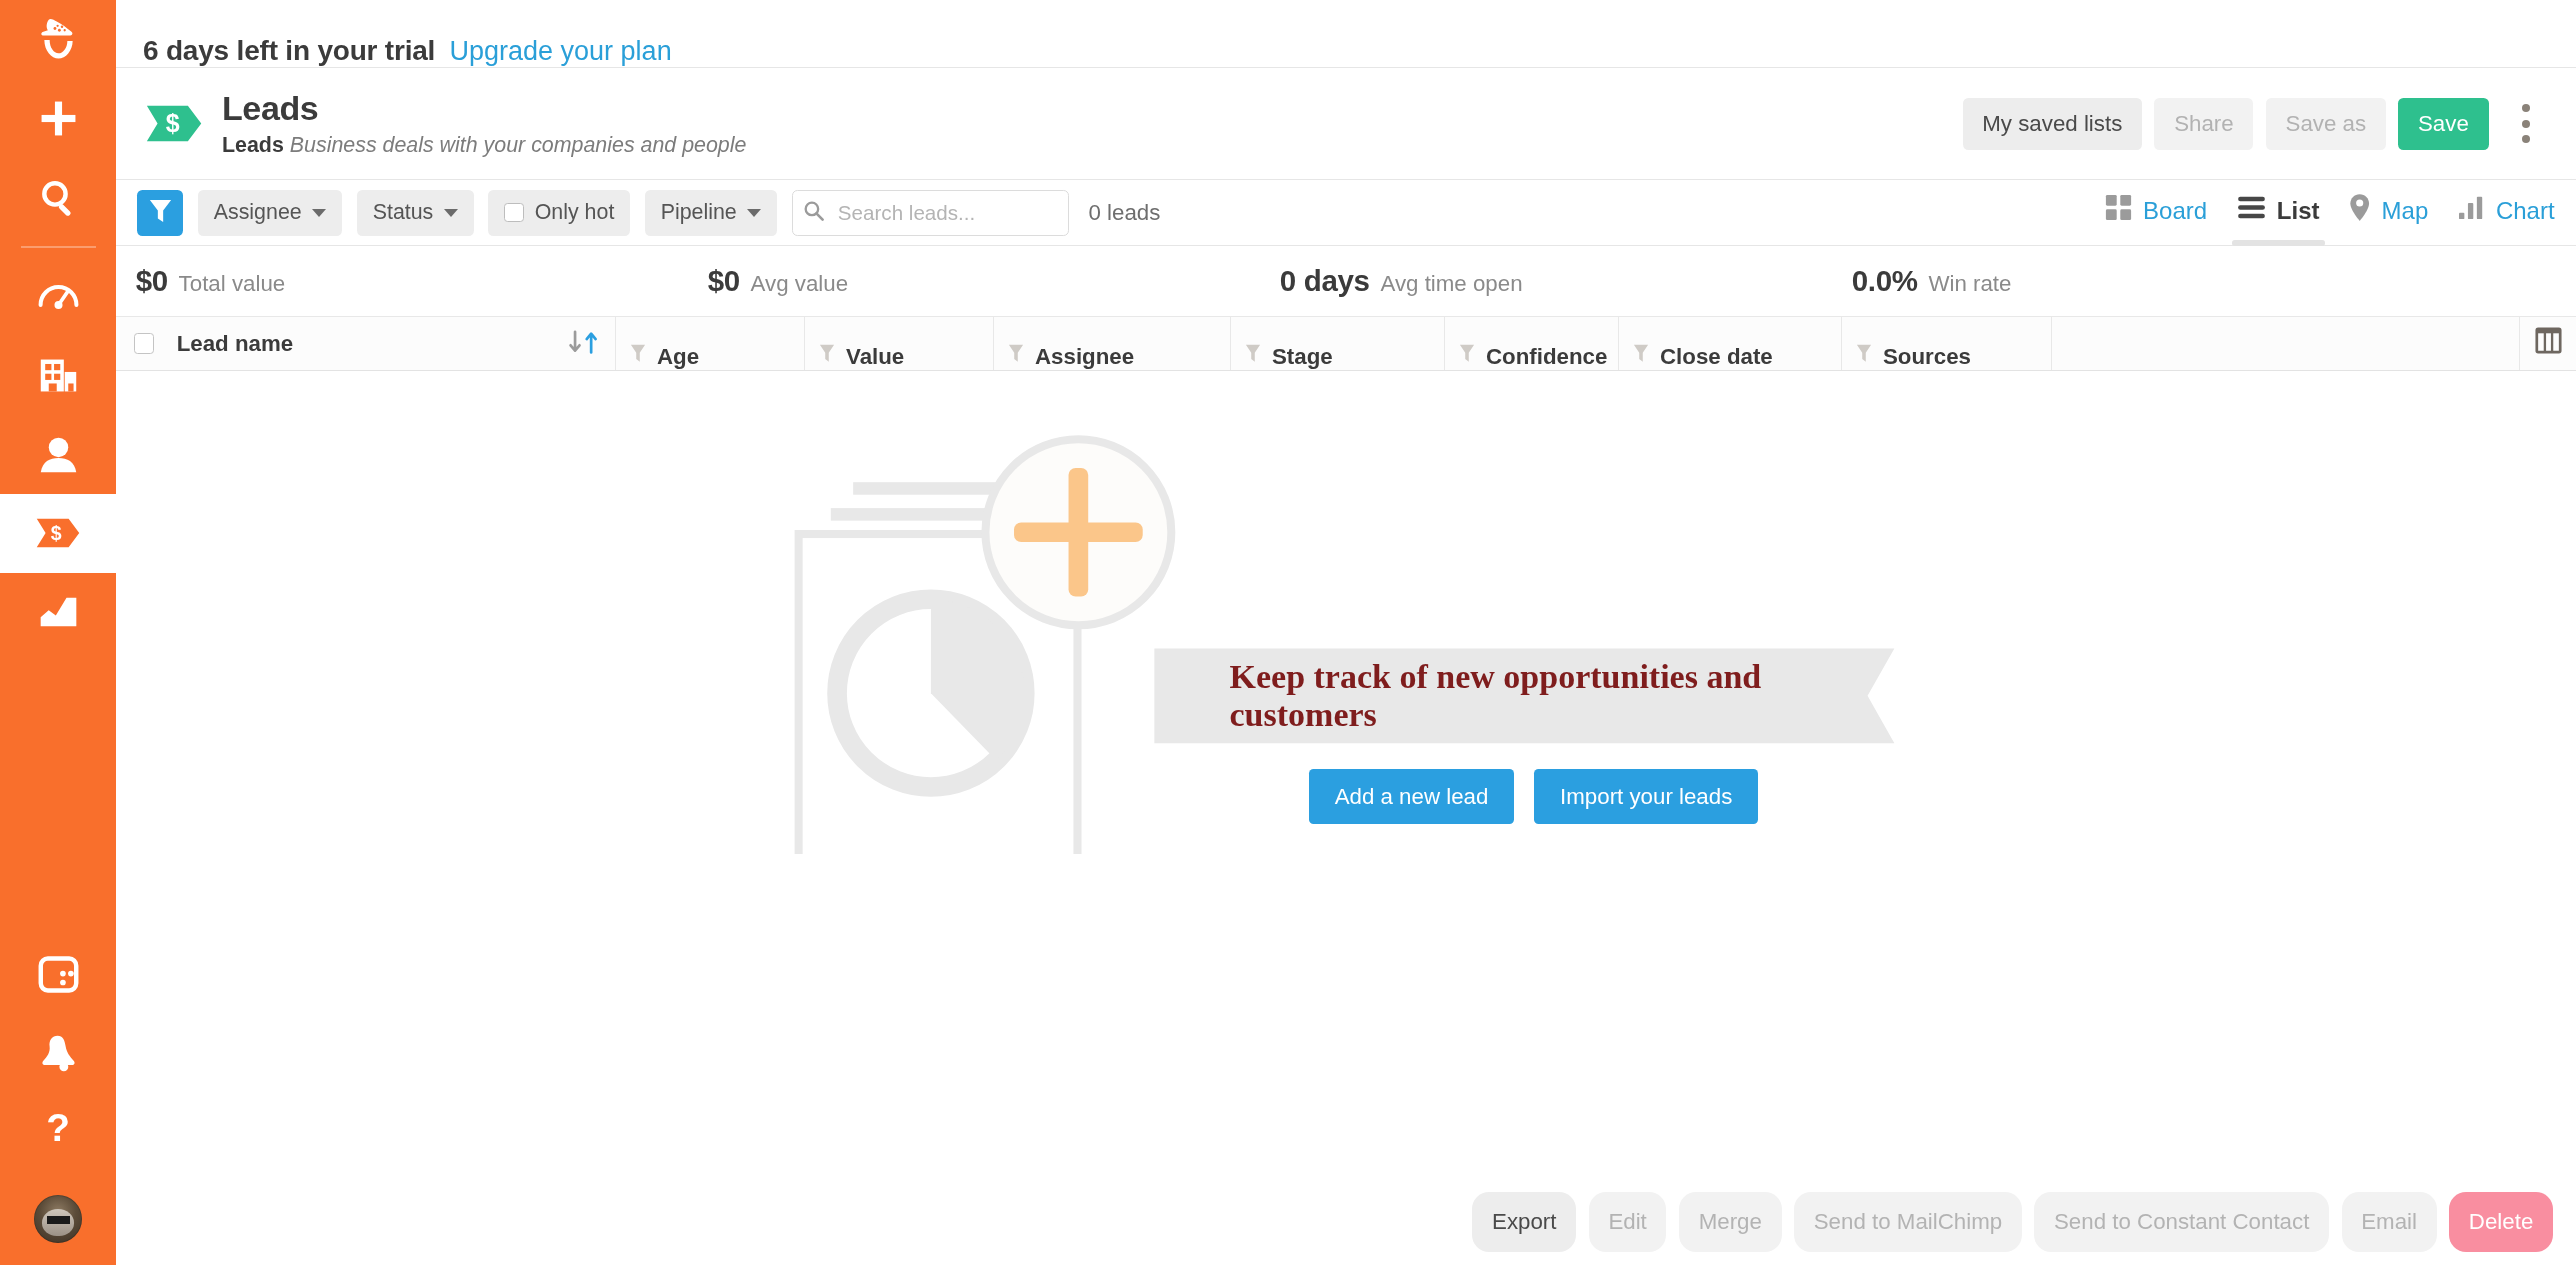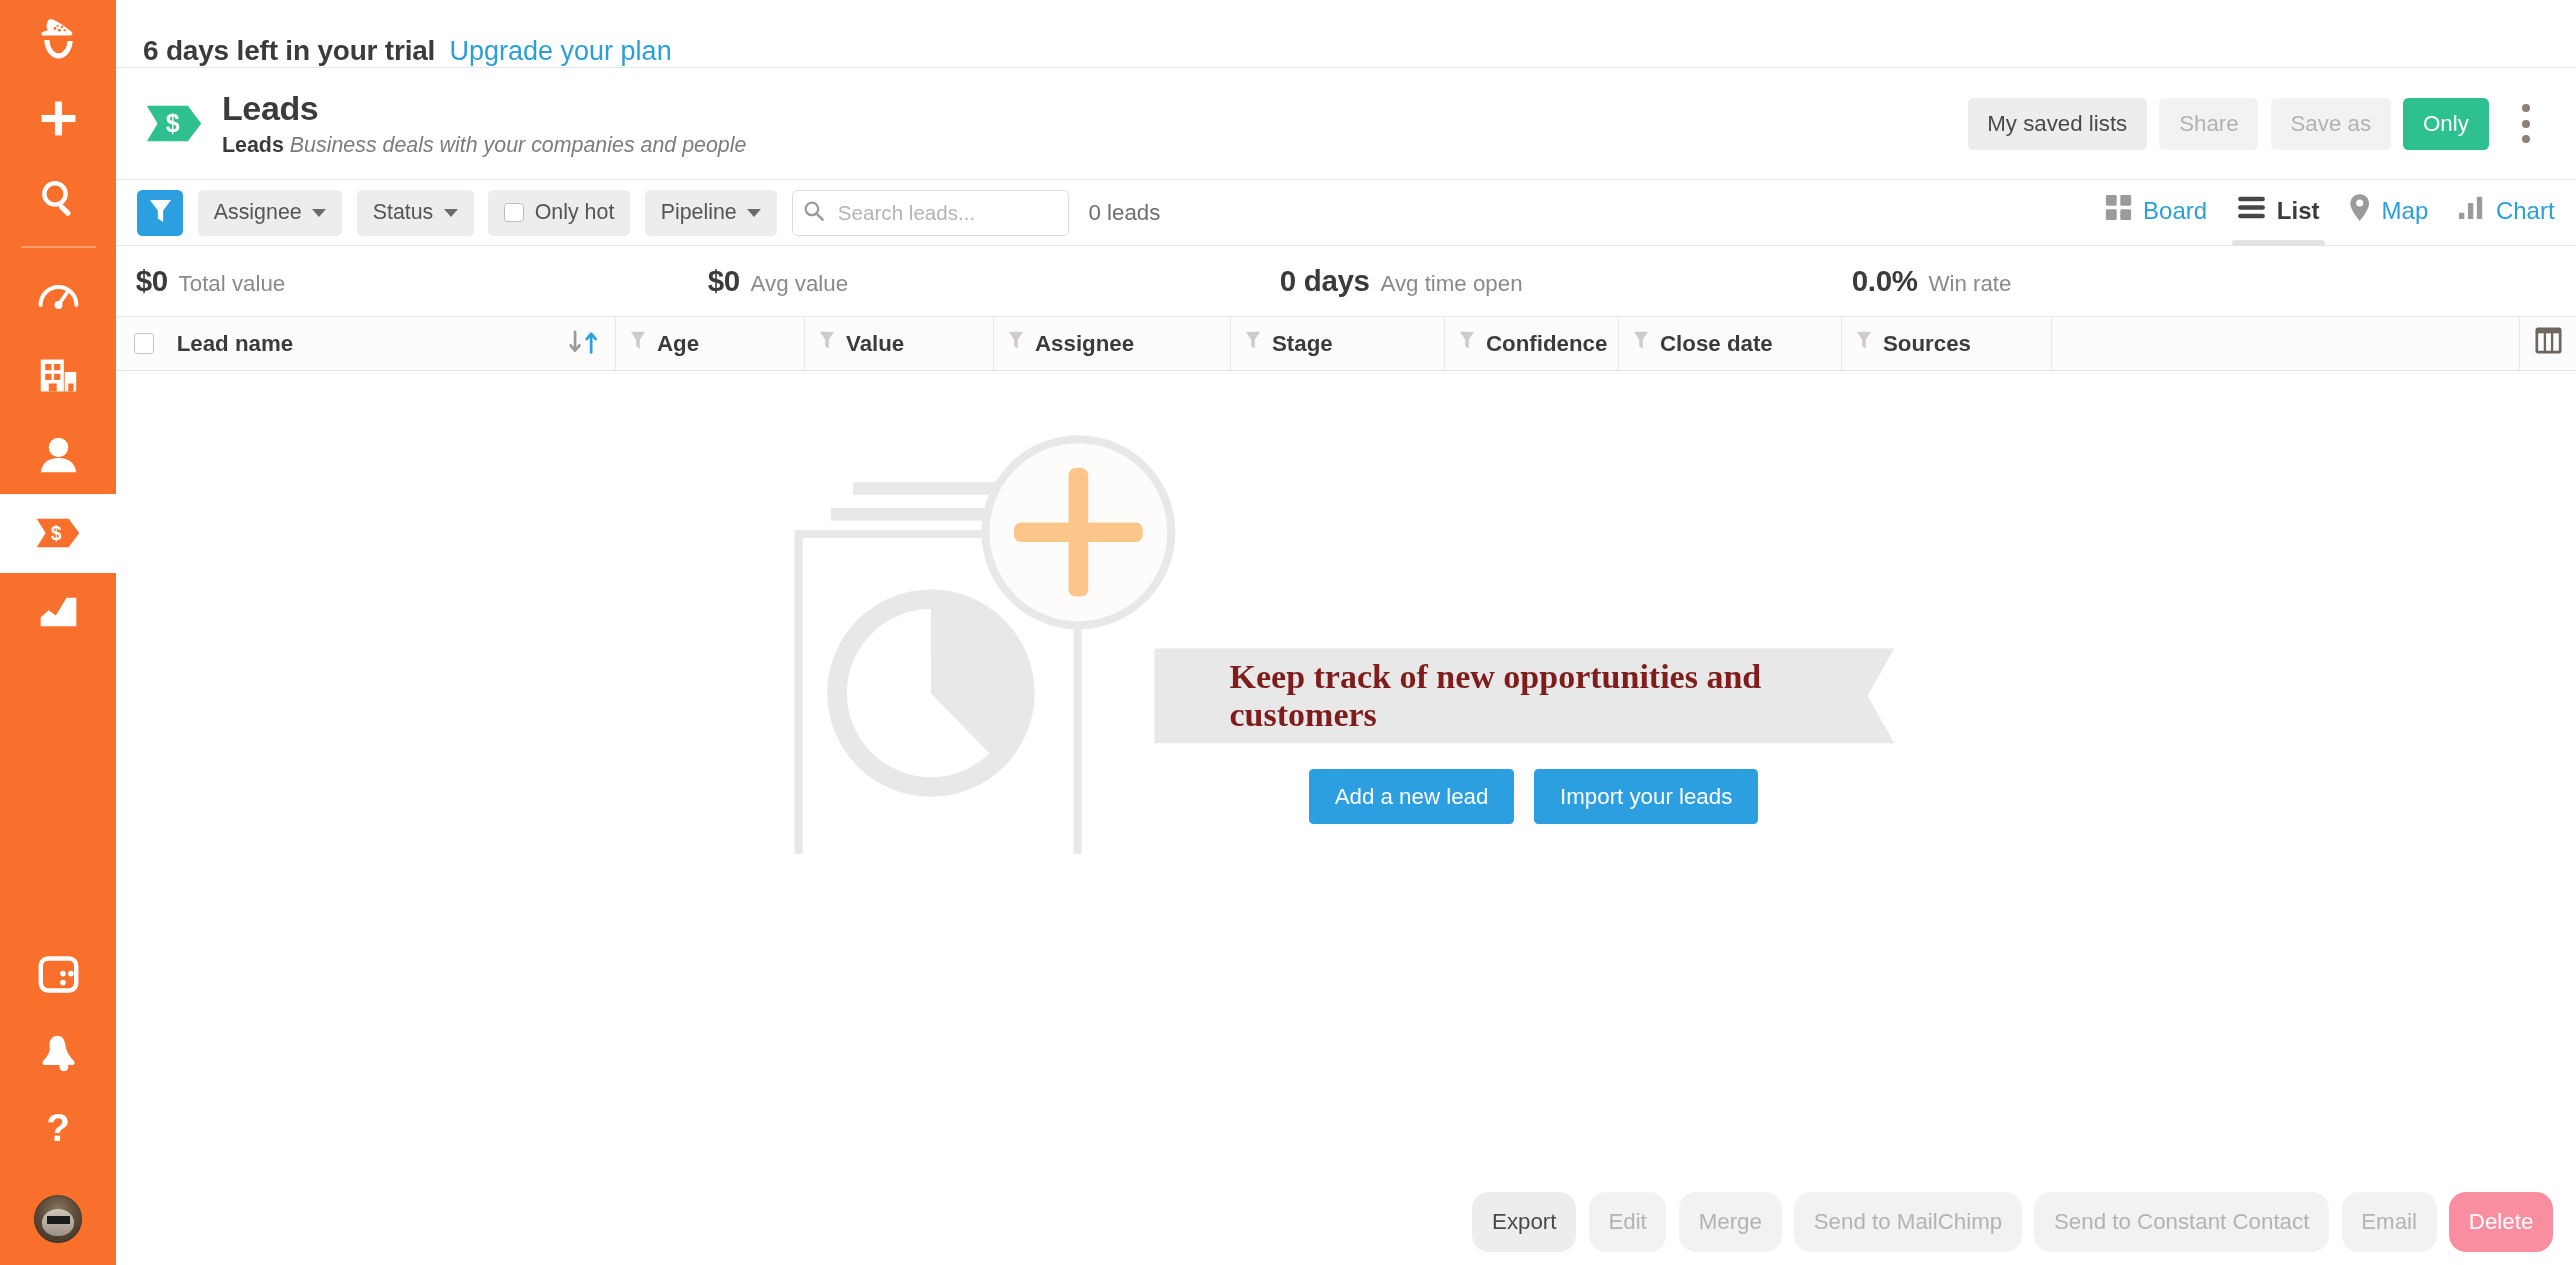--- a/index.html
+++ b/index.html
@@ -180,21 +180,21 @@
     display:flex; align-items:center; gap:10.7px;
     border-right: 1.8px solid #e8e8e8;
     padding: 0 14.3px;
     font-size: 22.3px; font-weight: 700; color: #3b3b3b;
     white-space: nowrap;
   }
   .th.first { width: 500px; padding-left: 18px; gap: 0; }
   .th .selectall { width: 19.7px; height: 21.4px; border:1.8px solid #c4c4c4; border-radius:3.6px; background:#fff; flex:none;}
   .th .lname { margin-left: 23px; flex: 1 1 auto;}
   .th .sort { display:flex; align-items:center; gap:2.7px; }
-  .th.col { width: 189px; }
+  .th.col { width: 189px; align-items: flex-end; }
   .th.col.assignee { width: 237px; }
   .th.col.stage { width: 214px; }
   .th.col.conf { width: 174px; }
   .th.col.close { width: 223px; }
   .th.col.sources { width: 210px; }
   .th.flexfill { flex: 1 1 auto; border-right: 1.8px solid #e8e8e8; }
   .th.cols-btn { width: 56px; justify-content:center; padding:0; border-right:none;}
 
   
   .empty {
@@ -379,21 +379,21 @@
         <div class="page-title">Leads</div>
         <div class="page-sub">
           <b>Leads</b>
           <i>Business deals with your companies and people</i>
         </div>
       </div>
       <div class="header-spacer"></div>
       <button class="hbtn">My saved lists</button>
       <button class="hbtn muted">Share</button>
       <button class="hbtn muted">Save as</button>
-      <button class="hbtn primary">Only</button>
+      <button class="hbtn primary">Save</button>
       <div class="kebab">
         <span></span>
           <span></span>
           <span></span>
       </div>
     </div>
 
     <div class="filter-bar">
       <div class="funnel-btn">
         <span>

